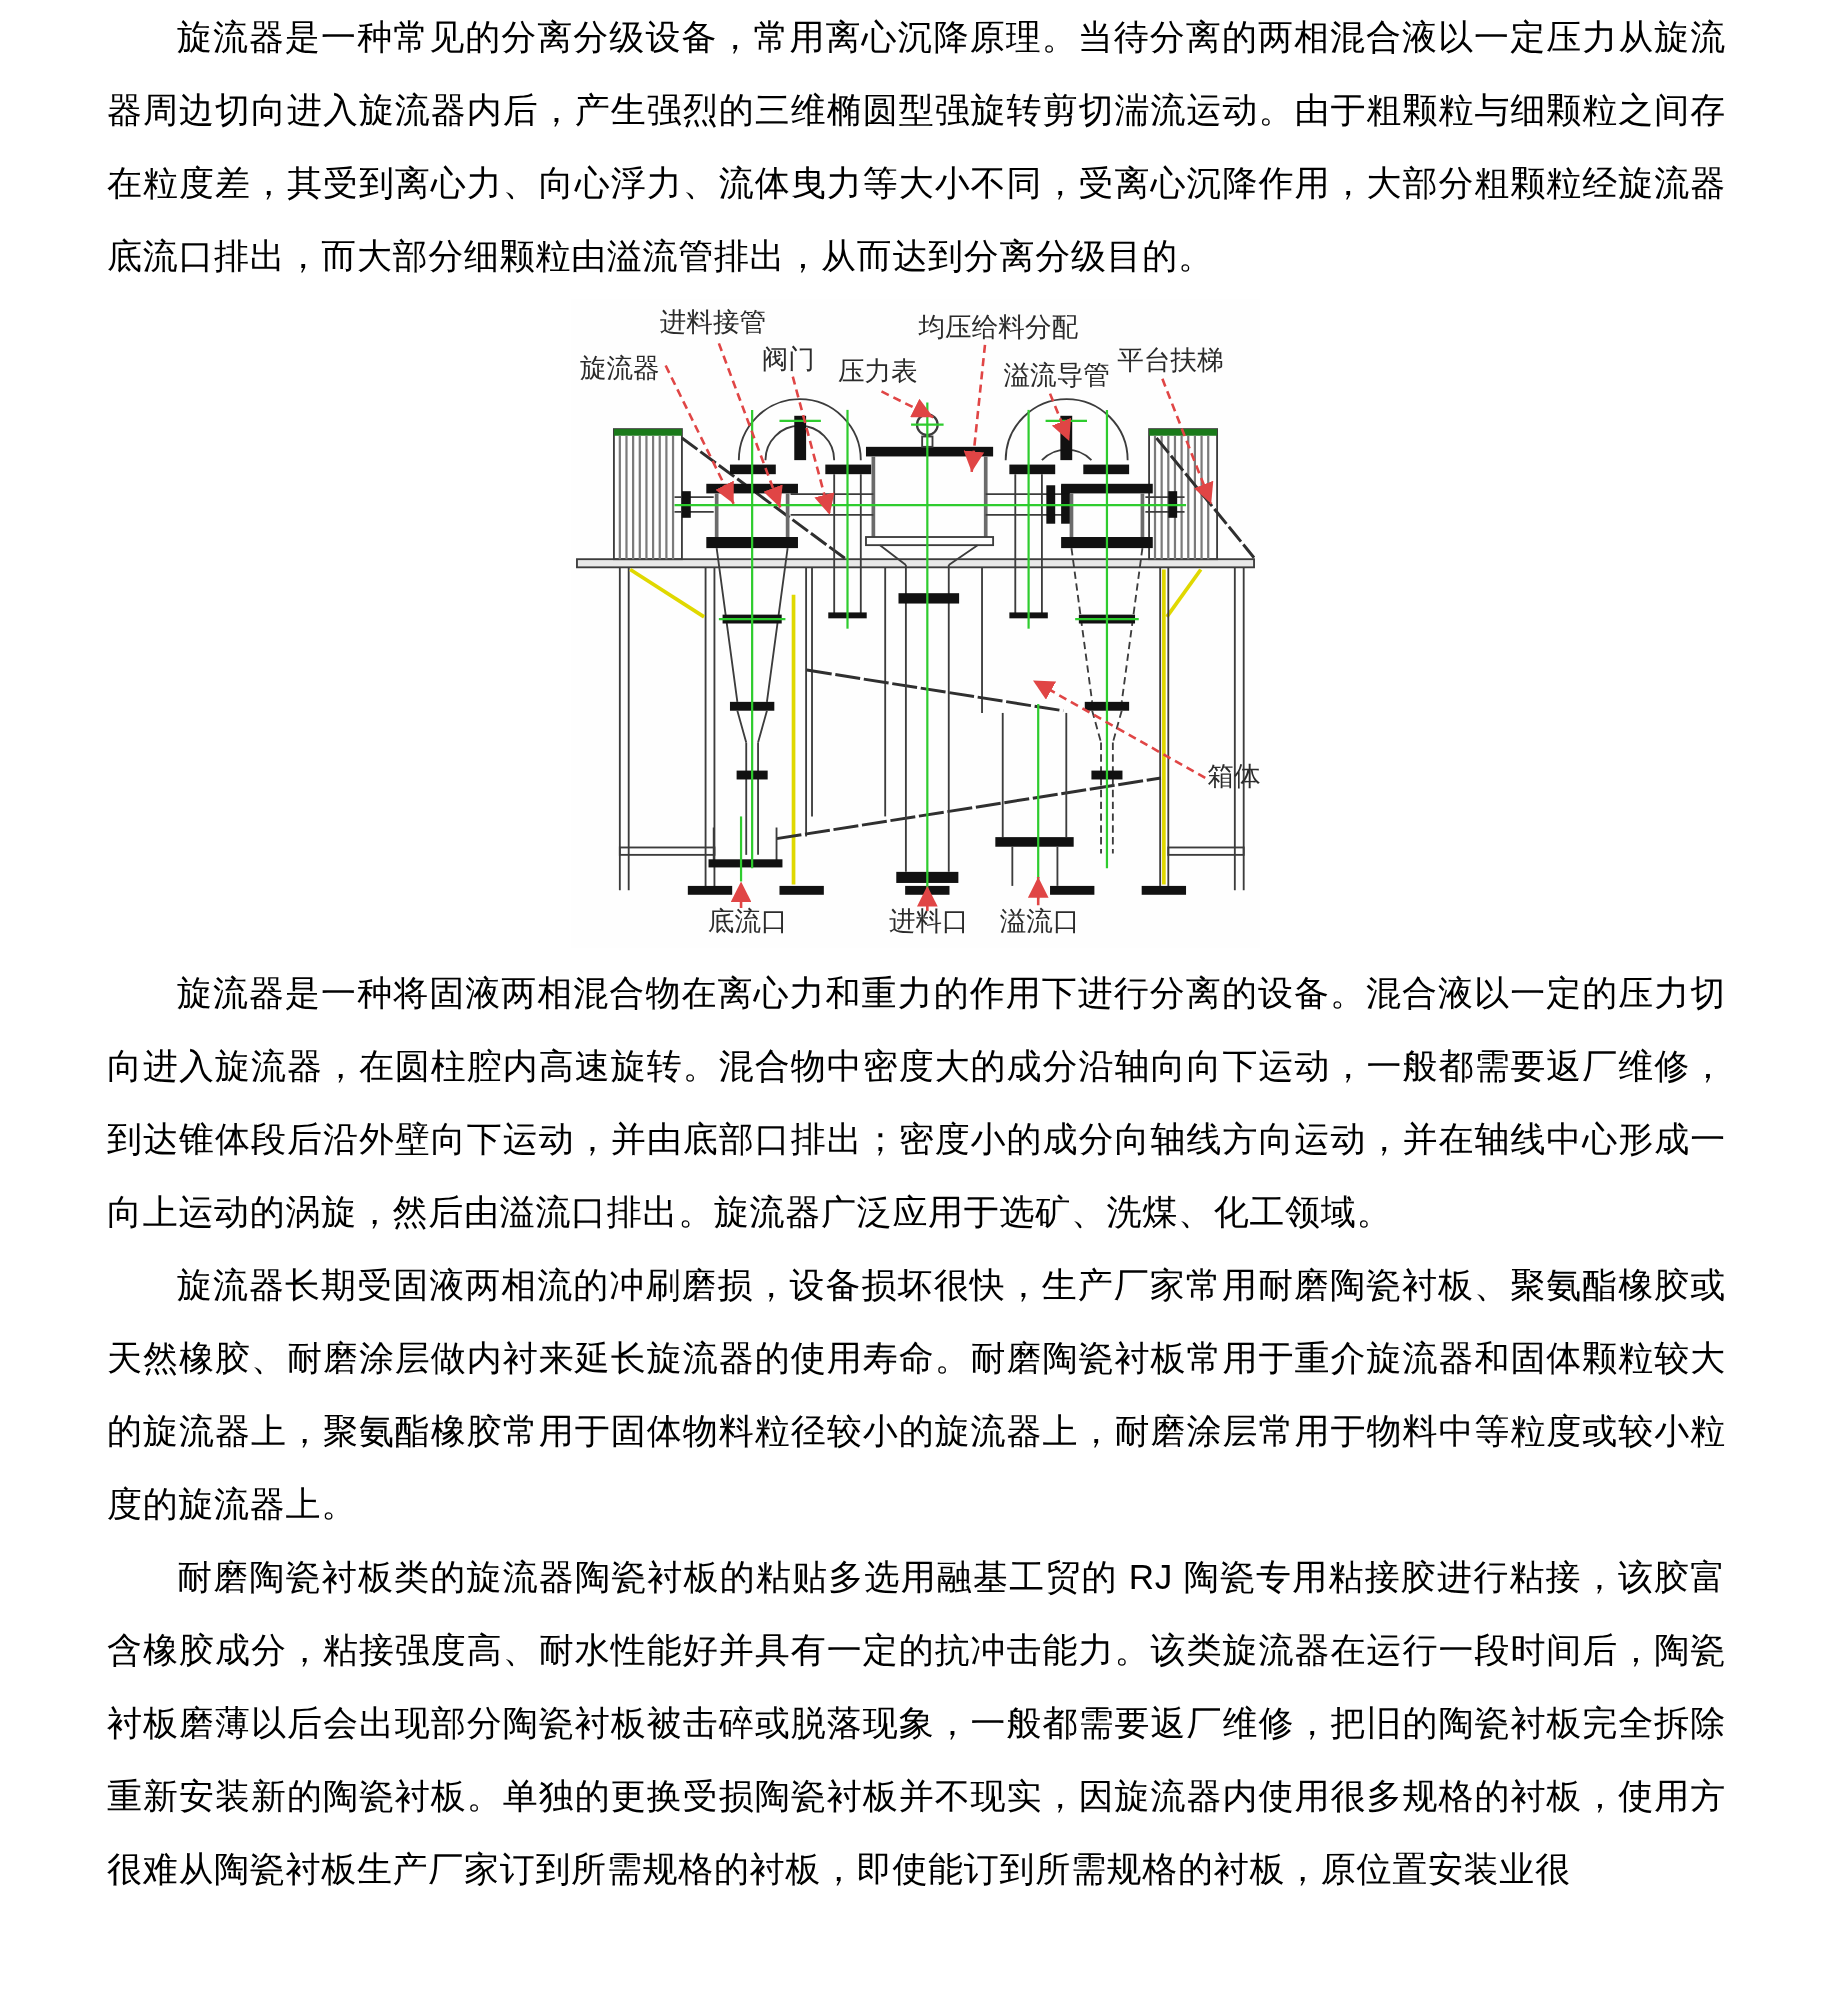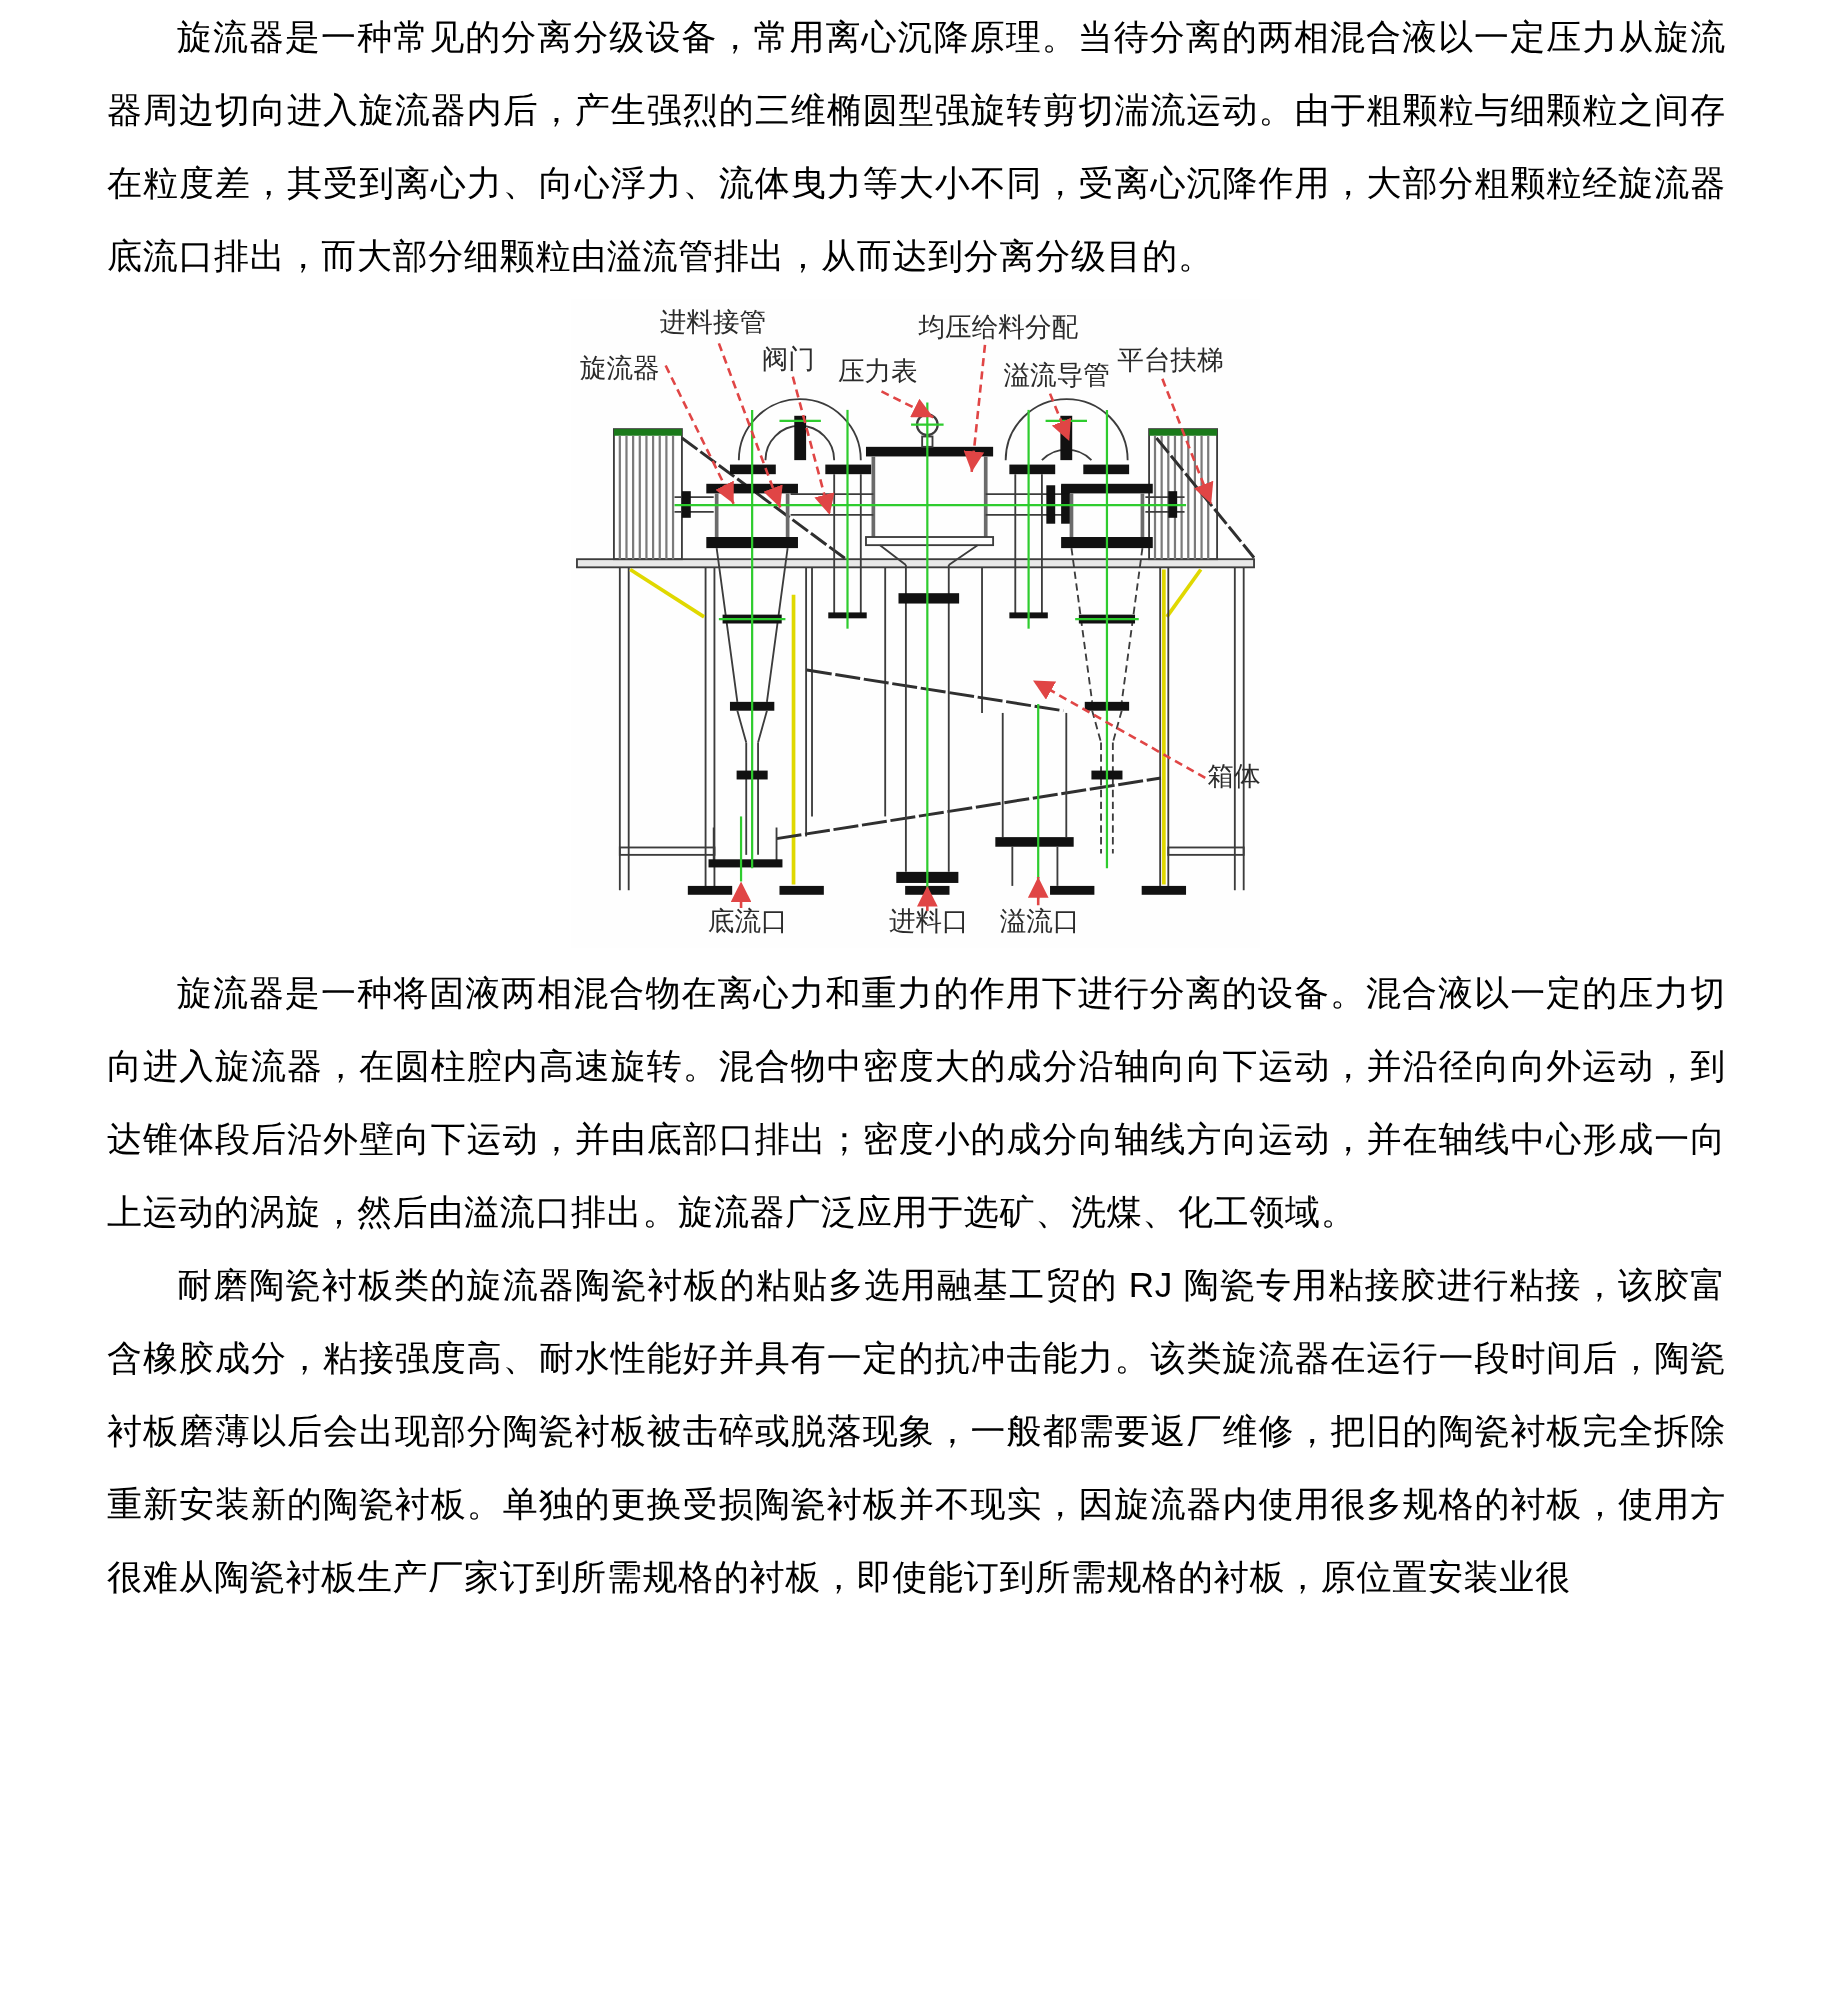--- a/index.html
+++ b/index.html
@@ -247,17 +247,18 @@
         <text class="dlabel" x="585" y="115">溢流导管</text>
         <text class="dlabel" x="739" y="95">平台扶梯</text>
         <text class="dlabel" x="861" y="658">箱体</text>
         <text class="dlabel" x="185" y="854">底流口</text>
         <text class="dlabel" x="430" y="854">进料口</text>
         <text class="dlabel" x="580" y="854">溢流口</text>
       </g>
     </svg>
   </div>
 
-  <p class="para p2">旋流器是一种将固液两相混合物在离心力和重力的作用下进行分离的设备。混合液以一定的压力切向进入旋流器，在圆柱腔内高速旋转。混合物中密度大的成分沿轴向向下运动，并沿径向向外运动，到达锥体段后沿外壁向下运动，并由底部口排出；密度小的成分向轴线方向运动，并在轴线中心形成一向上运动的涡旋，然后由溢流口排出。旋流器广泛应用于选矿、洗煤、化工领域。</p>
+  <p class="para p2">旋流器是一种将固液两相混合物在离心力和重力的作用下进行分离的设备。混合液以一定的压力切向进入旋流器，在圆柱腔内高速旋转。混合物中密度大的成分沿轴向向下运动，一般都需要返厂维修，到达锥体段后沿外壁向下运动，并由底部口排出；密度小的成分向轴线方向运动，并在轴线中心形成一向上运动的涡旋，然后由溢流口排出。旋流器广泛应用于选矿、洗煤、化工领域。</p>
+  <p class="para">旋流器长期受固液两相流的冲刷磨损，设备损坏很快，生产厂家常用耐磨陶瓷衬板、聚氨酯橡胶或天然橡胶、耐磨涂层做内衬来延长旋流器的使用寿命。耐磨陶瓷衬板常用于重介旋流器和固体颗粒较大的旋流器上，聚氨酯橡胶常用于固体物料粒径较小的旋流器上，耐磨涂层常用于物料中等粒度或较小粒度的旋流器上。</p>
   <p class="para">耐磨陶瓷衬板类的旋流器陶瓷衬板的粘贴多选用融基工贸的 RJ 陶瓷专用粘接胶进行粘接，该胶富含橡胶成分，粘接强度高、耐水性能好并具有一定的抗冲击能力。该类旋流器在运行一段时间后，陶瓷衬板磨薄以后会出现部分陶瓷衬板被击碎或脱落现象，一般都需要返厂维修，把旧的陶瓷衬板完全拆除重新安装新的陶瓷衬板。单独的更换受损陶瓷衬板并不现实，因旋流器内使用很多规格的衬板，使用方很难从陶瓷衬板生产厂家订到所需规格的衬板，即使能订到所需规格的衬板，原位置安装业很</p>
 
 </div>
 
 
 </body></html>

